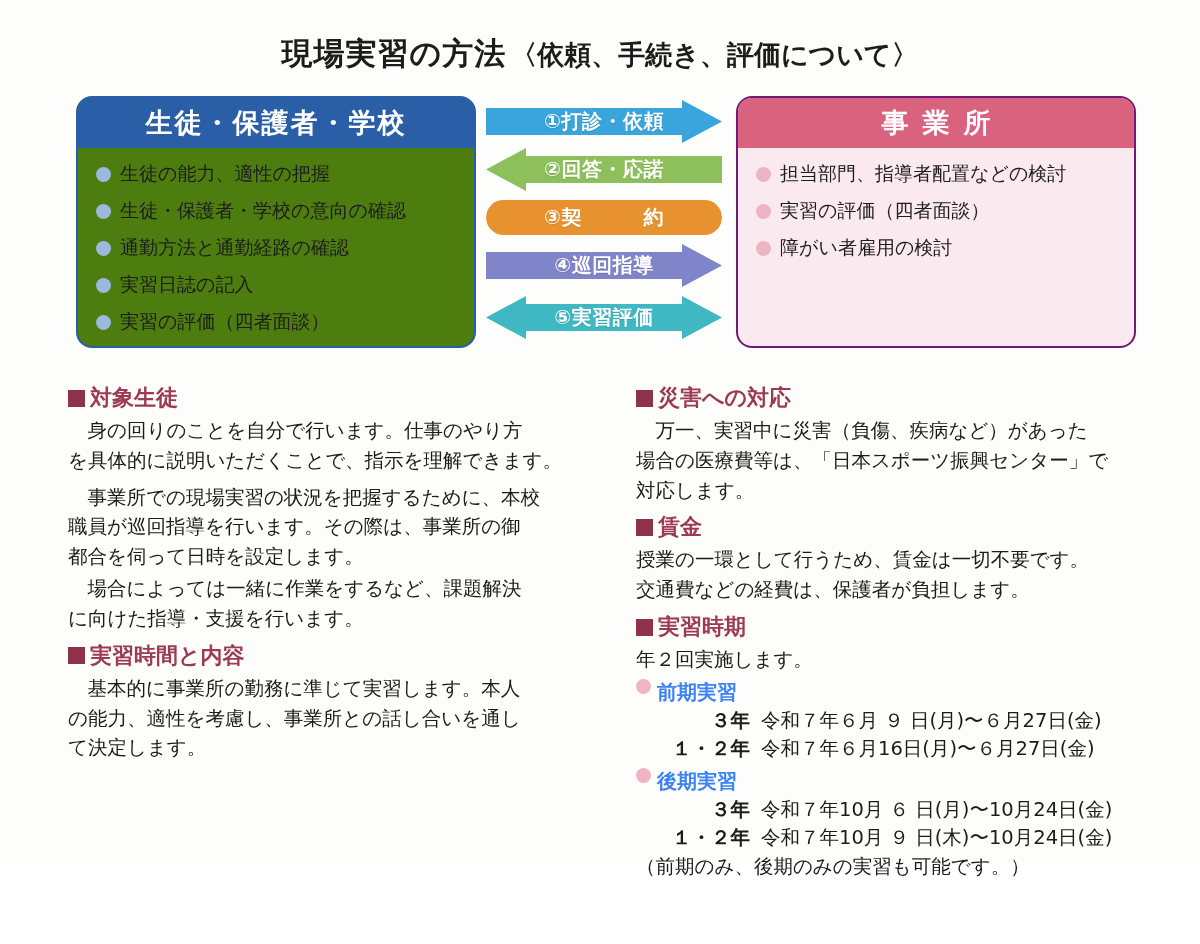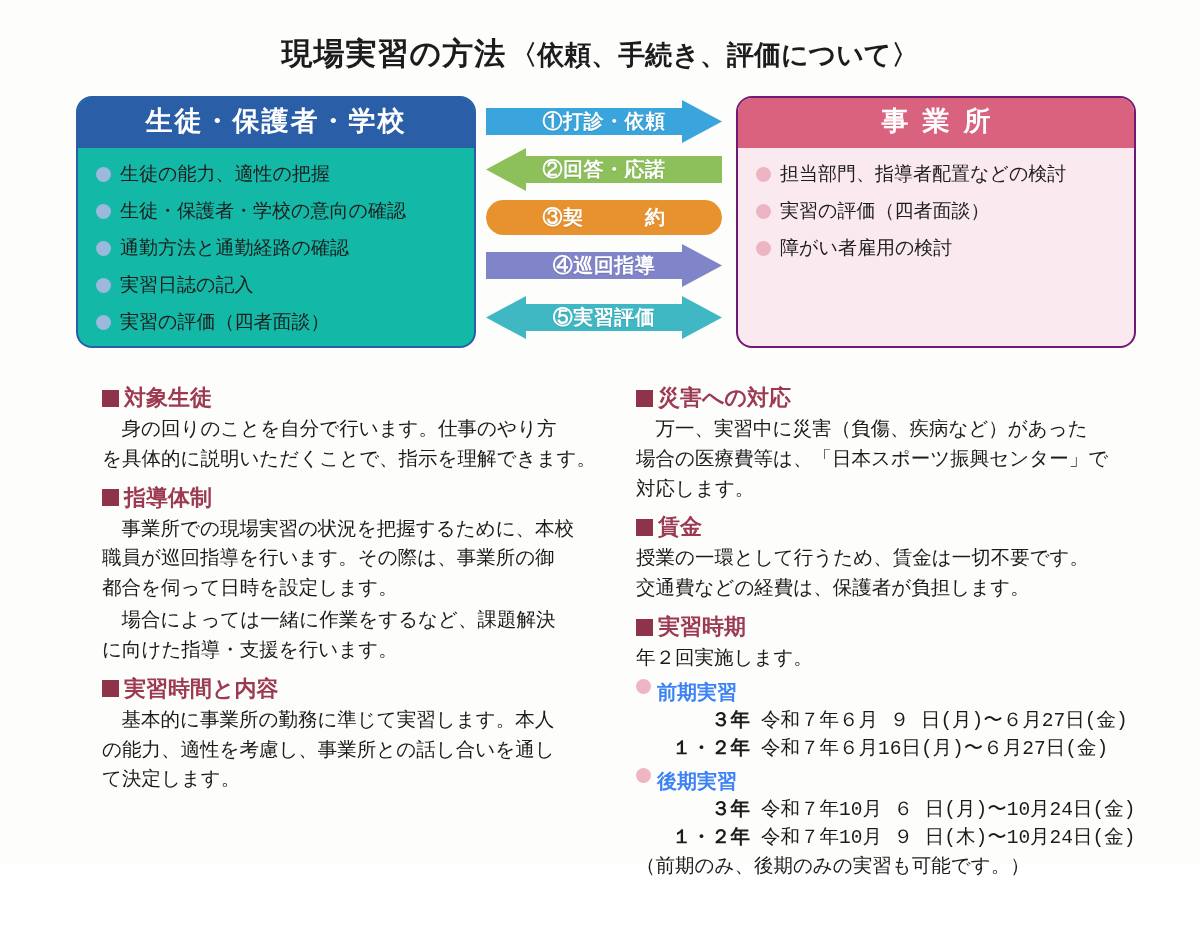--- a/index.html
+++ b/index.html
@@ -10,21 +10,20 @@
     background: #ffffff;
     font-family: "DejaVu Sans", "Liberation Sans", sans-serif;
     overflow: hidden;
   }
 
   .page {
     position: relative;
     width: 1200px;
     height: 864px;
     background: #fdfdfc;
-    font-family: Liberation Mono, monospace;
   }
 
   
   .title-row {
     position: absolute;
     top: 33px;
     left: 0;
     width: 1200px;
     text-align: center;
     white-space: nowrap;
@@ -47,21 +46,21 @@
   .diagram { position: absolute; top: 96px; left: 0; width: 1200px; height: 258px; }
 
   .panel {
     position: absolute;
     top: 0;
     width: 400px;
     height: 252px;
     border-radius: 16px;
     overflow: hidden;
   }
-  .panel-left  { left: 76px;  background: #14b8a6; border: 2px solid #2a5fa8; }
+  .panel-left  { left: 76px;  background: #4d7c0f; border: 2px solid #2a5fa8; }
   .panel-right { left: 736px; background: #fbe9f0; border: 2px solid #701a75; }
 
   .panel-head {
     height: 50px;
     line-height: 50px;
     text-align: center;
     font-size: 27px;
     font-weight: bold;
     color: #ffffff;
     letter-spacing: 2px;
@@ -119,21 +118,21 @@
   .a1 { top: 4px; }
   .a2 { top: 52px; }
   .a3 { top: 100px; }
   .a4 { top: 148px; }
   .a5 { top: 200px; }
 
   .a3 .shape { border-radius: 21px; }
 
   
   .col { position: absolute; top: 383px; width: 540px; }
-  .col-left  { left: 68px; margin-left: 34px; }
+  .col-left  { left: 68px; }
   .col-right { left: 636px; }
 
   .sec { margin-bottom: 7px; }
 
   .sec-head {
     display: flex;
     align-items: center;
     font-size: 22px;
     font-weight: bold;
     color: #9c3a52;
@@ -297,24 +296,20 @@
     <div class="sec">
       <div class="sec-head">
         <span class="sq"></span>
         <span>対象生徒</span>
       </div>
       <div class="para">　身の回りのことを自分で行います。仕事のやり方
 を具体的に説明いただくことで、指示を理解できます。</div>
     </div>
 
     <div class="sec">
-      <div class="sec-head">
-        <span class="sq"></span>
-        <span>指導体制</span>
-      </div>
       <div class="para">　事業所での現場実習の状況を把握するために、本校
 職員が巡回指導を行います。その際は、事業所の御
 都合を伺って日時を設定します。</div>
       <div class="para">　場合によっては一緒に作業をするなど、課題解決
 に向けた指導・支援を行います。</div>
     </div>
 
     <div class="sec">
       <div class="sec-head">
         <span class="sq"></span>

